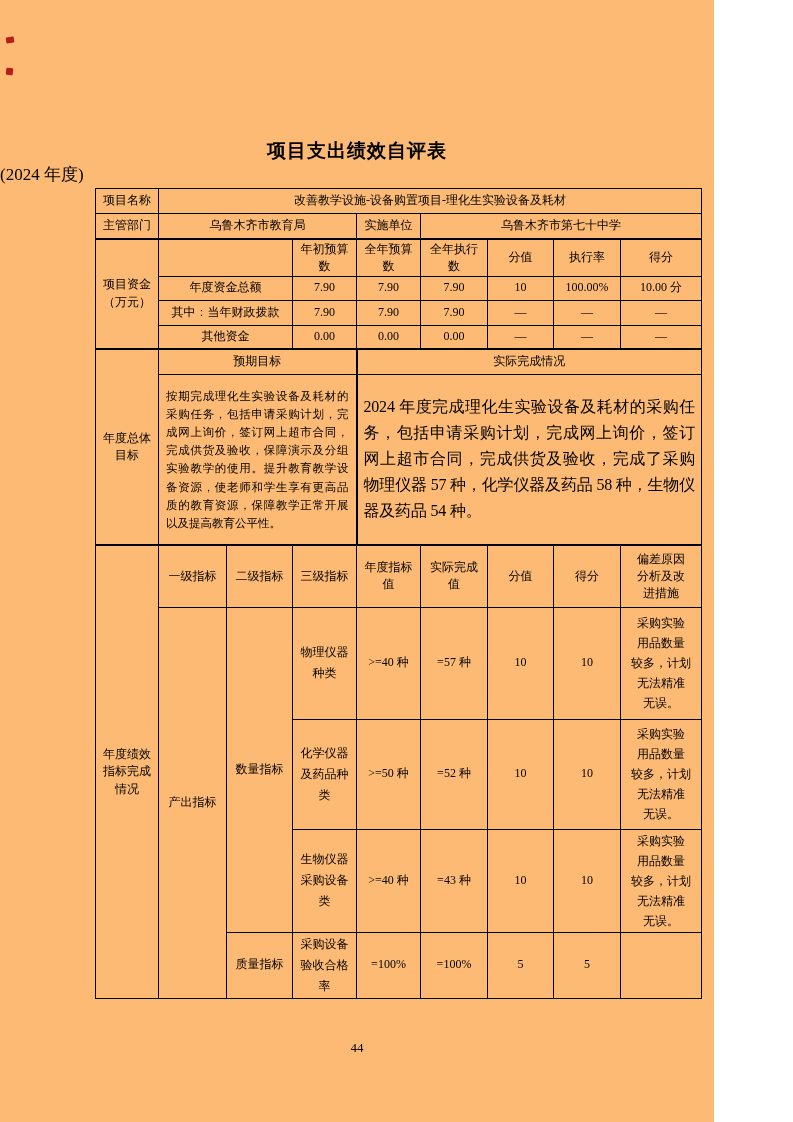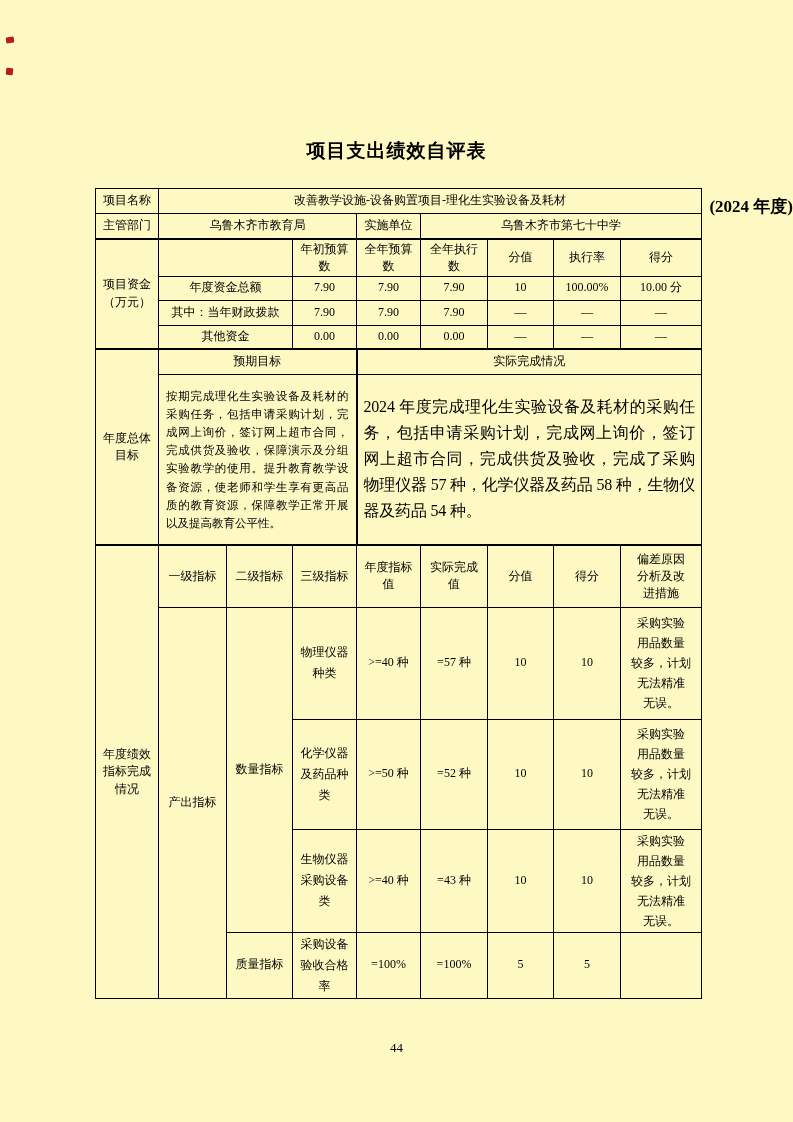--- a/index.html
+++ b/index.html
@@ -1,33 +1,33 @@
 <!DOCTYPE html>
 <html><head>
 <meta charset="utf-8">
 <style>
   html,body{margin:0;padding:0;background:#ffffff;}
   .page{
     position:relative;
-    width:793px;height:1122px;
-    background:#fef9c3;
+    width:714px;height:1122px;
+    background:#fdba74;
     font-family:"Liberation Serif","DejaVu Serif",serif;
     color:#000;
     overflow:hidden;
   }
   .red-mark{position:absolute;background:#b61d1d;border-radius:1px;}
   .red-mark.m1{left:6px;top:37px;width:8px;height:6px;transform:rotate(-8deg);}
   .red-mark.m2{left:6px;top:68px;width:7px;height:7px;transform:rotate(6deg);}
   .doc-title{
     position:absolute;top:138px;left:0;width:100%;
     text-align:center;font-size:19px;font-weight:bold;letter-spacing:1px;
   }
   .doc-subtitle{
     position:absolute;top:163px;left:0;width:100%;
-    text-align:right;font-size:17px;font-weight:bold;margin-top:32px;
+    text-align:left;font-size:17px;font-weight:normal;
   }
   table.main{
     position:absolute;top:188px;left:95px;
     width:606px;border-collapse:collapse;table-layout:fixed;
     font-size:12px;border:1px solid #f97316;
   }
   td{
     border:1px solid #000;
     text-align:center;vertical-align:middle;
     padding:1px 3px;line-height:1.45;

